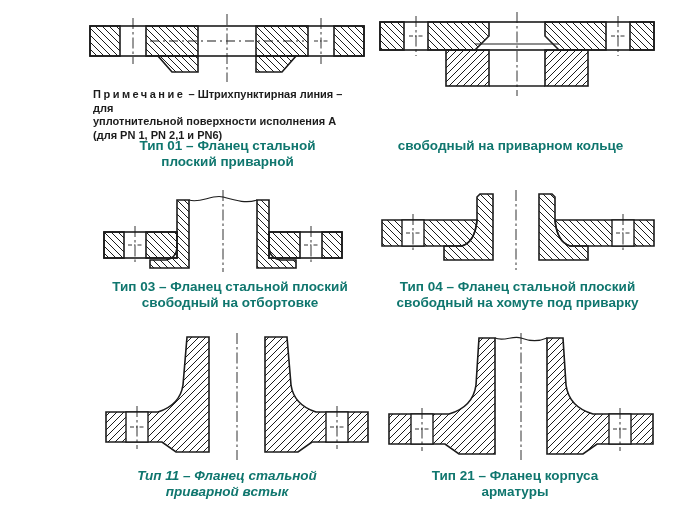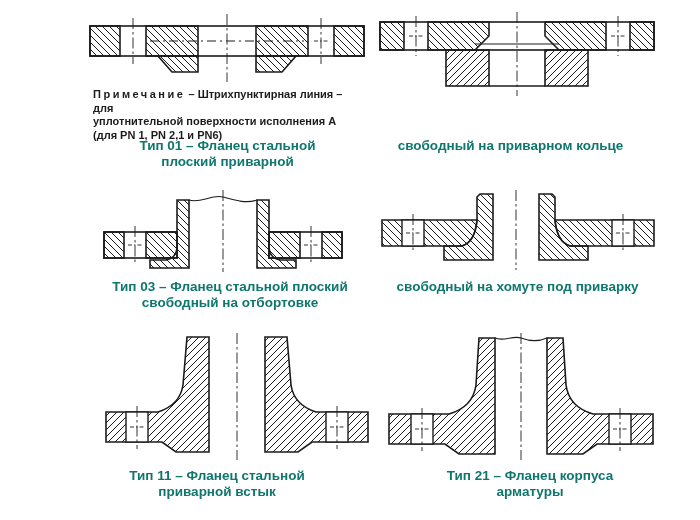--- a/index.html
+++ b/index.html
@@ -160,22 +160,23 @@
   <div>плоский приварной</div>
 </div>
 <div class="abs caption" style="left:378px;top:138px;width:265px;">
   <div>свободный на приварном кольце</div>
 </div>
 <div class="abs caption" style="left:95px;top:279px;width:270px;">
   <div>Тип 03 – Фланец стальной плоский</div>
   <div>свободный на отбортовке</div>
 </div>
 <div class="abs caption" style="left:375px;top:279px;width:285px;">
+  <div>Тип 04 – Фланец стальной плоский</div>
   <div>свободный на хомуте под приварку</div>
 </div>
-<div class="abs caption" style="left:82px;top:468px;width:270px;">
+<div class="abs caption" style="left:92px;top:468px;width:270px;font-style:italic;">
   <div>Тип 11 – Фланец стальной</div>
   <div>приварной встык</div>
 </div>
-<div class="abs caption" style="left:395px;top:468px;width:270px;">
+<div class="abs caption" style="left:380px;top:468px;width:270px;">
   <div>Тип 21 – Фланец корпуса</div>
   <div>арматуры</div>
 </div>
 
 </body></html>

